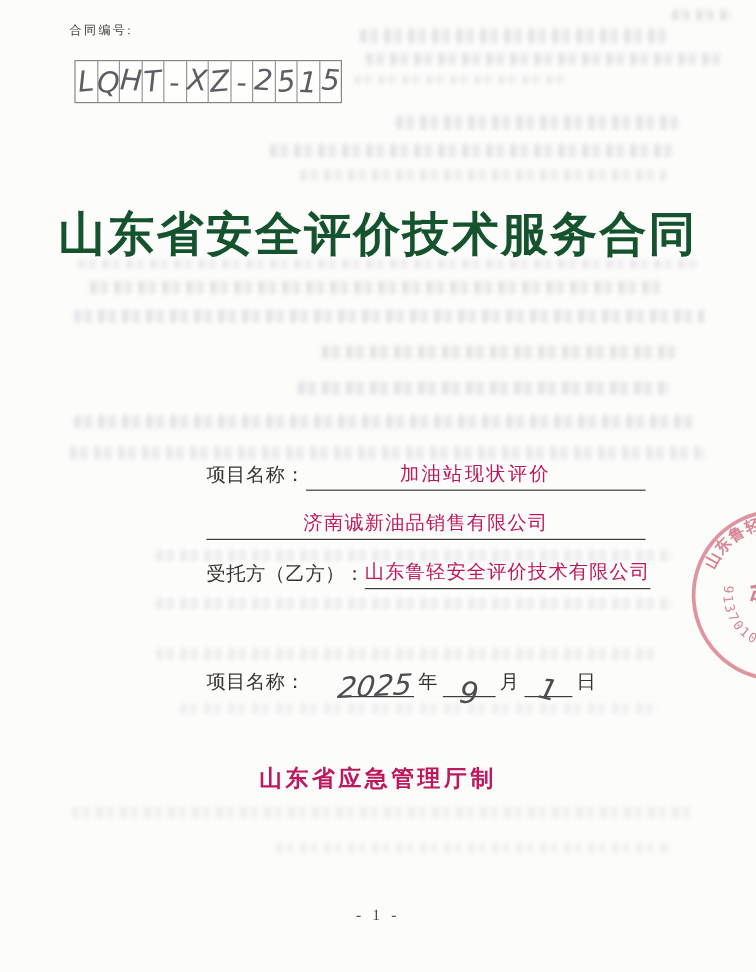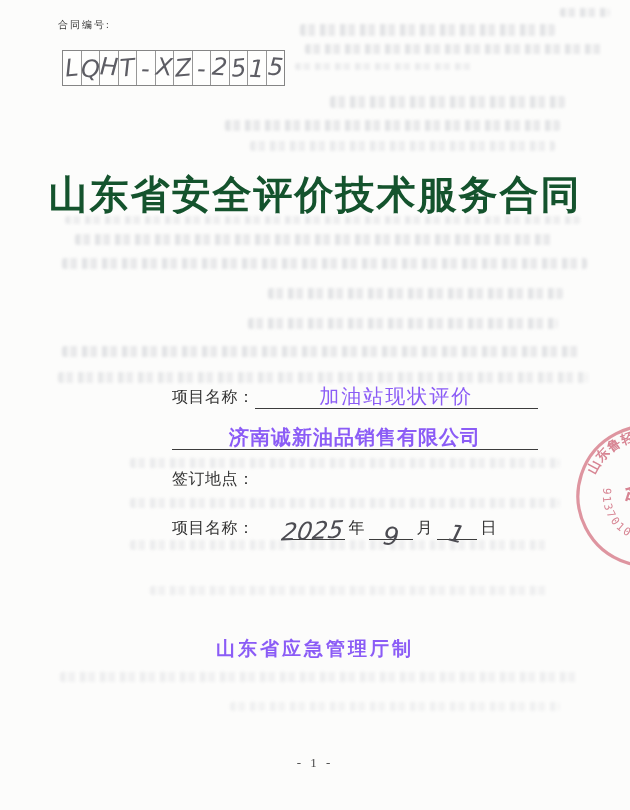--- a/index.html
+++ b/index.html
@@ -26,37 +26,37 @@
   .cell:nth-child(3n+1) .hw{transform:rotate(-5deg);}
   .cell:nth-child(3n+2) .hw{transform:rotate(2deg) translateY(1px);}
   
   .title{position:absolute;left:0;top:168px;width:100%;text-align:center;
     font-family:"Liberation Sans","DejaVu Sans",sans-serif;
     font-size:39px;font-weight:700;letter-spacing:2px;color:#14532d;}
   
   .fields{position:absolute;left:128px;top:384px;width:366px;margin-left:44px;}
   .frow{display:flex;align-items:flex-end;margin-bottom:16px;height:25px;}
   .flabel{font-size:16px;color:#333;white-space:nowrap;line-height:25px;letter-spacing:.5px;}
-  .fvalue{flex:1;border-bottom:1.6px solid #3c3c3c;text-align:center;font-size:20px;
-    line-height:24px;letter-spacing:2px;color:#8b5cf6;white-space:nowrap;}
-  .fvalue.bold{font-family:"Liberation Sans","DejaVu Sans",sans-serif;font-weight:700;letter-spacing:1px;}
+  .fvalue{flex:1;border-bottom:1.6px solid #3c3c3c;text-align:center;font-size:16px;
+    line-height:24px;letter-spacing:2px;color:#be185d;white-space:nowrap;}
+  .fvalue.bold{font-family:"Liberation Sans","DejaVu Sans",sans-serif;font-weight:400;letter-spacing:1px;}
   
   .frow.date{margin-top:24px;}
   .dseg{border-bottom:1.6px solid #3c3c3c;display:inline-block;text-align:center;position:relative;height:25px;}
   .dseg.year{width:64px;margin-left:26px;}
   .dseg.month{width:44px;}
   .dseg.day{width:40px;}
   .dunit{font-size:16px;line-height:25px;color:#333;padding:0 4px;}
   .hwdate{font-family:"DejaVu Sans",sans-serif;font-style:italic;color:#4c4c52;display:inline-block;}
   .hwdate.y{font-size:24px;transform:skewX(-10deg) rotate(-3deg);position:relative;top:3px;}
   .hwdate.m{font-size:25px;transform:rotate(6deg);position:relative;top:8px;}
   .hwdate.d{font-size:24px;transform:rotate(14deg);position:relative;top:6px;}
   
   .issuer{position:absolute;left:0;top:636px;width:100%;text-align:center;
-    font-size:19px;font-weight:600;letter-spacing:3px;color:#8b5cf6;}
+    font-size:19px;font-weight:600;letter-spacing:3px;color:#be185d;}
   .pageno{position:absolute;left:0;top:755px;width:100%;text-align:center;
     font-size:13px;color:#4a4a4a;letter-spacing:3px;font-family:"Liberation Serif",serif;}
   
   .stamp{position:absolute;left:558px;top:418px;width:100px;height:170px;opacity:.82;}
 </style>
 </head>
 <body>
 
 <div class="page">
 
@@ -125,21 +125,24 @@
 
   <div class="fields">
     <div class="frow">
       <span class="flabel">项目名称：</span>
       <span class="fvalue">加油站现状评价</span>
     </div>
     <div class="frow">
       <span class="fvalue bold">济南诚新油品销售有限公司</span>
     </div>
     <div class="frow">
-      <span class="flabel">签订地点：</span>
+      <span class="flabel">受托方（乙方）：</span>
+      <span class="fvalue bold">山东鲁轻安全评价技术有限公司</span>
+    </div>
+    <div class="frow">
     </div>
     <div class="frow date">
       <span class="flabel">项目名称：</span>
       <span class="dseg year"><span class="hwdate y">2025</span></span>
       <span class="dunit">年</span>
       <span class="dseg month"><span class="hwdate m">9</span></span>
       <span class="dunit">月</span>
       <span class="dseg day"><span class="hwdate d">1</span></span>
       <span class="dunit">日</span>
     </div>

